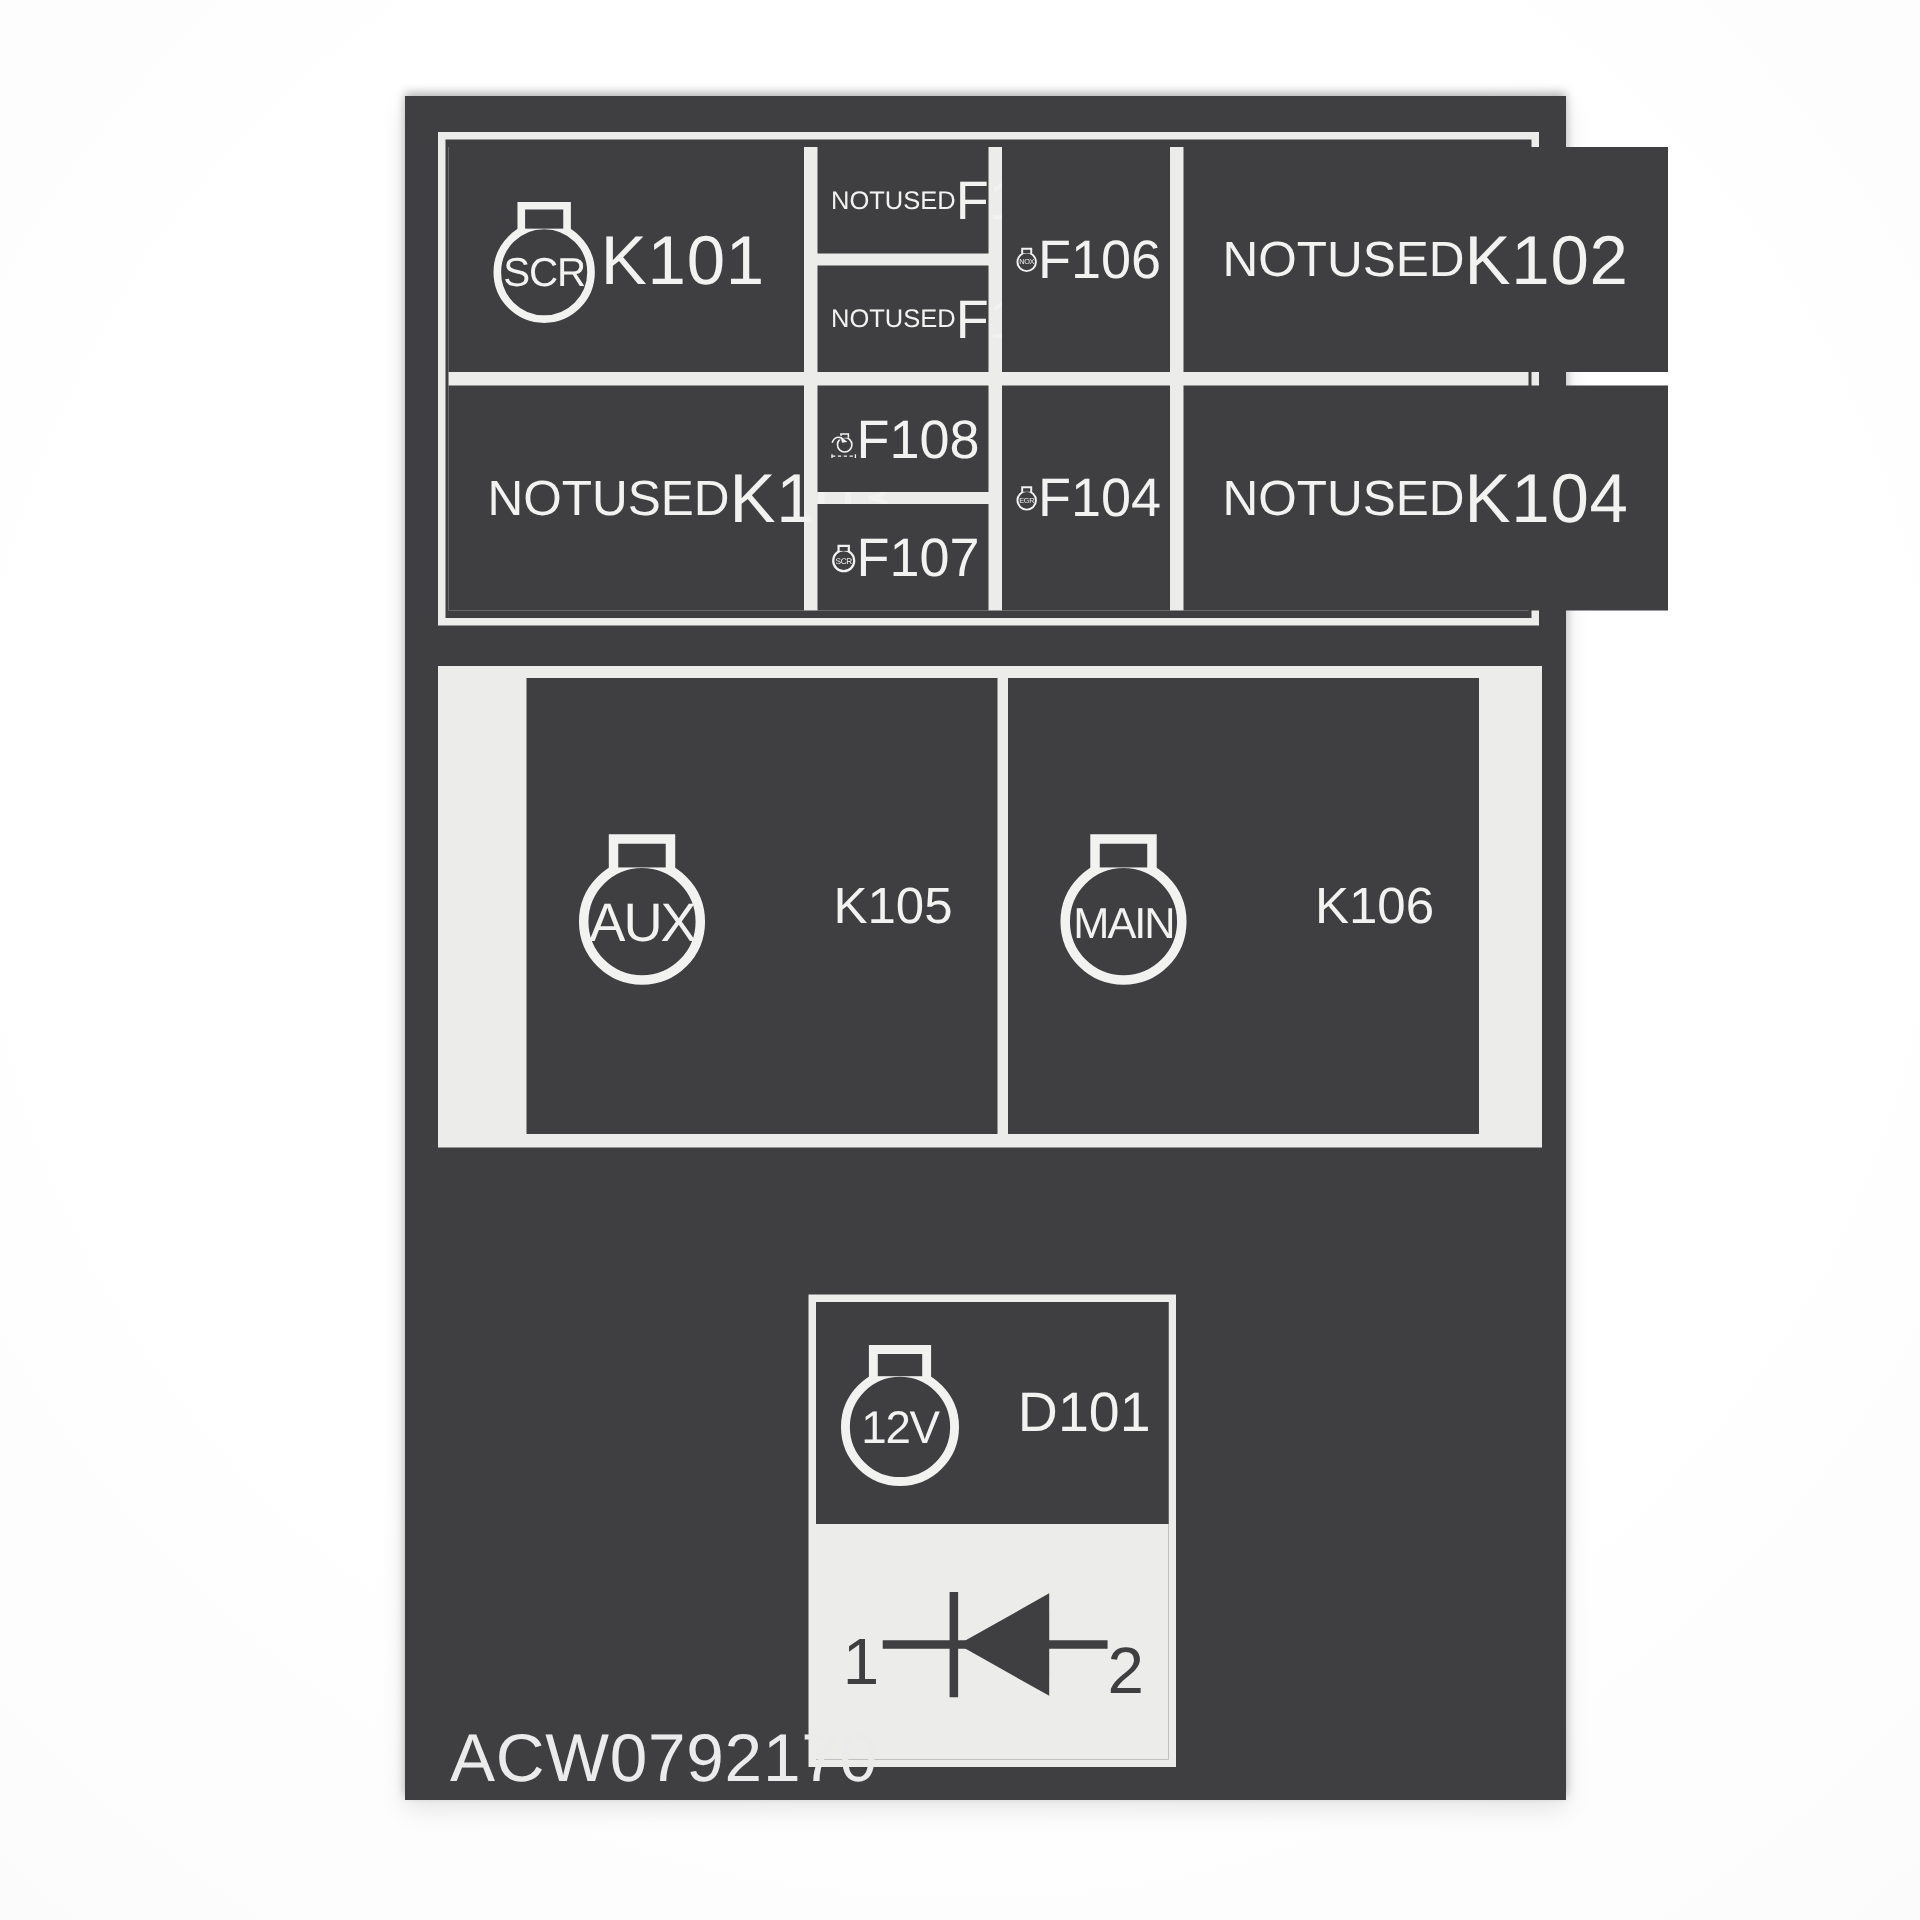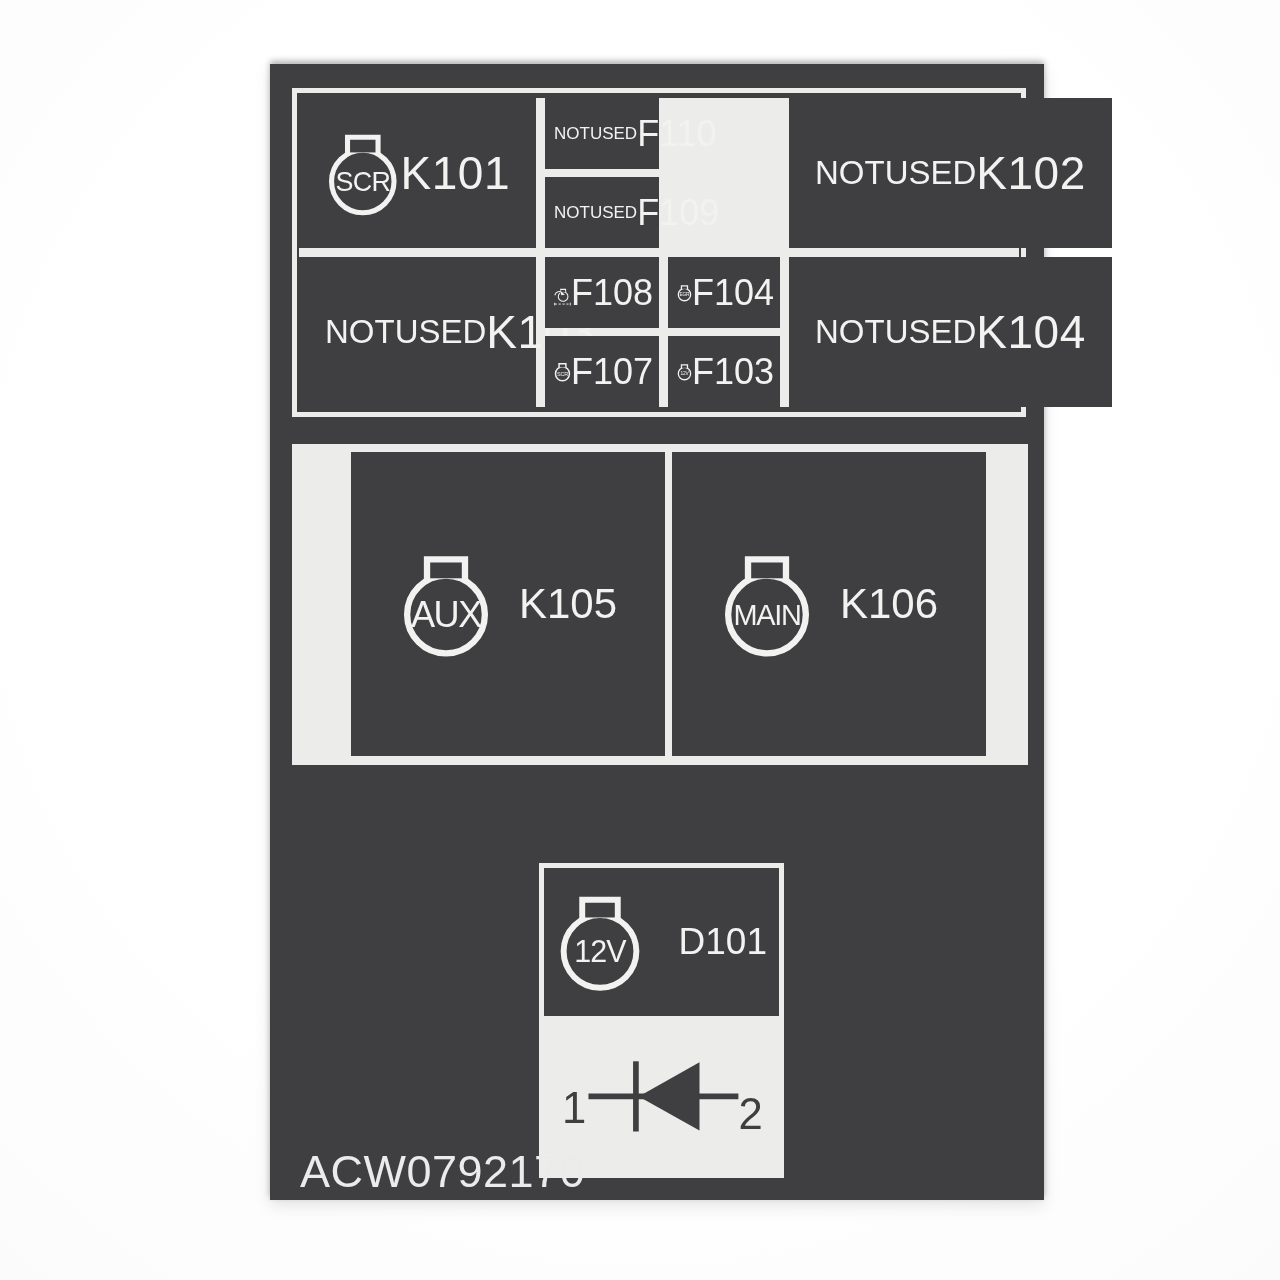--- a/index.html
+++ b/index.html
@@ -41,22 +41,22 @@
   .coil-main{width:94px;height:107px;}
   .coil-d101{width:88px;height:100px;}
   .coil-sm{width:42px;height:48px;}
   .coil-sm .coil-stroke{stroke-width:9px;}
   .regen-icon{width:58px;height:64px;margin-top:6px;}
   
   .main-band{
     position:absolute;left:22px;top:380px;width:736px;height:321px;
     background:var(--panel);display:flex;gap:7px;padding:8px 42px 9px 59px;
   }
-  .main-box{flex:1;background:var(--dark);display:flex;align-items:center;justify-content:space-between;padding:0 48px;}
-  .main-label{font-size:42px;color:var(--txt);white-space:nowrap;}
+  .main-box{flex:1;background:var(--dark);display:flex;align-items:center;justify-content:space-between;padding:0 30px;}
+  .main-label{font-size:34px;color:var(--txt);white-space:nowrap;}
   
   .diode-box{
     position:absolute;left:269px;top:799px;width:245px;height:315px;
     border:5px solid var(--panel);display:flex;flex-direction:column;
   }
   .diode-top{height:148px;background:var(--dark);display:flex;align-items:center;justify-content:space-between;padding:0 12px;}
   .diode-label{font-size:37px;color:var(--txt);white-space:nowrap;}
   .diode-bottom{flex:1;background:var(--panel);display:flex;align-items:center;justify-content:center;}
   .diode-symbol{width:204px;height:95px;}
   
@@ -92,20 +92,29 @@
           <div class="cell fuse-cell">
             <span class="stacked-note notused-sm">
               <span>NOT</span>
               <span>USED</span>
             </span>
             <span class="f-label">F109</span>
           </div>
         </div>
 
         <div class="fuse-stack">
+          <div class="cell fuse-cell">
+            <svg class="coil-sm" viewBox="0 0 104 118">
+              <circle class="coil-stroke" cx="52" cy="70" r="43" fill="none" stroke="#f2f2f1" stroke-width="7"></circle>
+              <rect x="30" y="5" width="44" height="25" fill="#3f3f42"></rect>
+              <path class="coil-stroke" d="M31 32 L31 9 L73 9 L73 32" fill="none" stroke="#f2f2f1" stroke-width="7"></path>
+              <text x="52" y="82" text-anchor="middle" font-size="34" letter-spacing="-1.5" fill="#f2f2f1">NOX</text>
+            </svg>
+            <span class="f-label">F106</span>
+          </div>
         </div>
 
         <div class="cell k-cell">
           <span class="stacked-note notused-lg">
             <span>NOT</span>
             <span>USED</span>
           </span>
           <span class="k-label">K102</span>
         </div>
 
@@ -146,29 +155,20 @@
         <div class="fuse-stack">
           <div class="cell fuse-cell">
             <svg class="coil-sm" viewBox="0 0 104 118">
               <circle class="coil-stroke" cx="52" cy="70" r="43" fill="none" stroke="#f2f2f1" stroke-width="7"></circle>
               <rect x="30" y="5" width="44" height="25" fill="#3f3f42"></rect>
               <path class="coil-stroke" d="M31 32 L31 9 L73 9 L73 32" fill="none" stroke="#f2f2f1" stroke-width="7"></path>
               <text x="52" y="82" text-anchor="middle" font-size="34" letter-spacing="-1.5" fill="#f2f2f1">EGR</text>
             </svg>
             <span class="f-label">F104</span>
           </div>
-          <div class="cell fuse-cell">
-            <svg class="coil-sm" viewBox="0 0 104 118">
-              <circle class="coil-stroke" cx="52" cy="70" r="43" fill="none" stroke="#f2f2f1" stroke-width="7"></circle>
-              <rect x="30" y="5" width="44" height="25" fill="#3f3f42"></rect>
-              <path class="coil-stroke" d="M31 32 L31 9 L73 9 L73 32" fill="none" stroke="#f2f2f1" stroke-width="7"></path>
-              <text x="52" y="82" text-anchor="middle" font-size="34" letter-spacing="-1.5" fill="#f2f2f1">12V</text>
-            </svg>
-            <span class="f-label">F103</span>
-          </div>
         </div>
 
         <div class="cell k-cell">
           <span class="stacked-note notused-lg">
             <span>NOT</span>
             <span>USED</span>
           </span>
           <span class="k-label">K104</span>
         </div>
 

